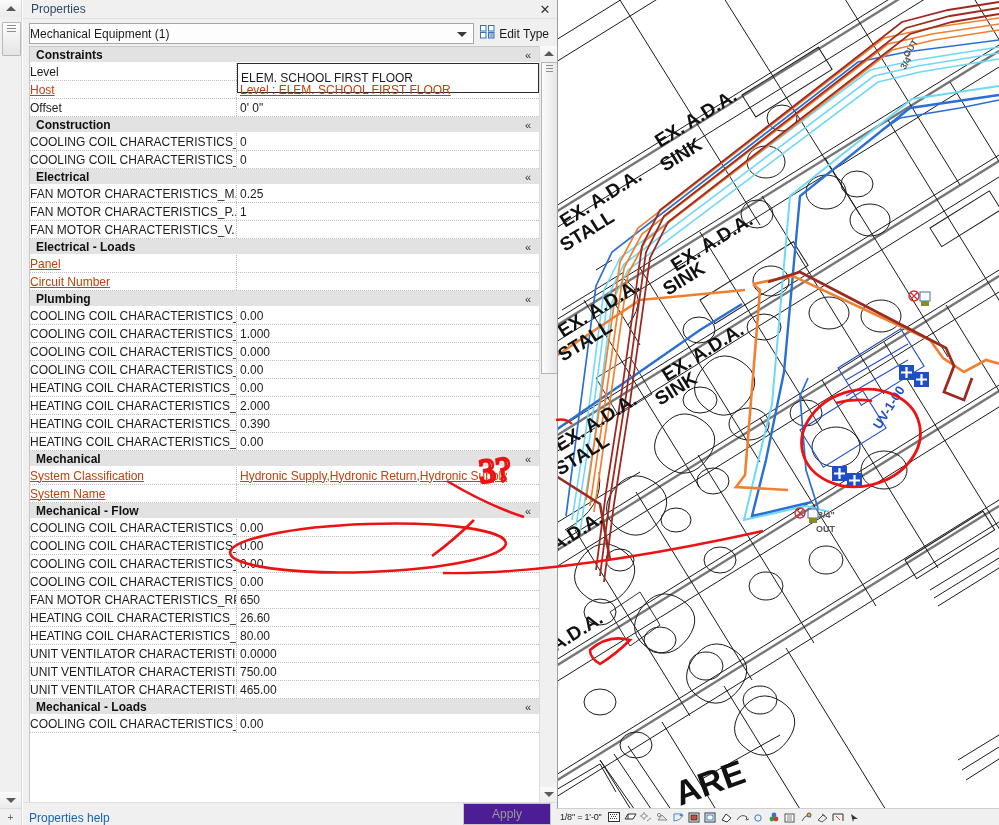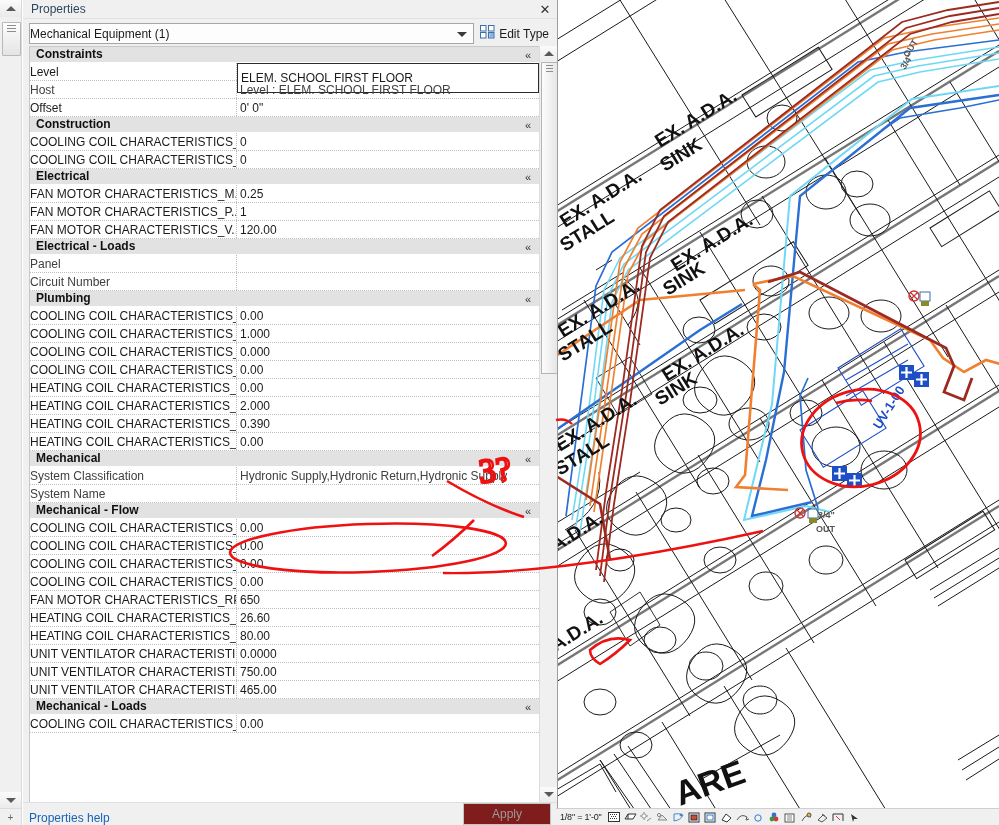--- a/index.html
+++ b/index.html
@@ -91,21 +91,21 @@
 
   
   #grid-wrap{
     flex:1;display:flex;margin:0 0 0 6px;overflow:hidden;position:relative;
   }
   #grid{
     flex:1;overflow:hidden;background:#ffffff;border-left:1px solid #c8c8c8;border-top:1px solid #c8c8c8;
   }
   .grp{
     height:16px;background:#e2e2e2;border-bottom:1px solid #ffffff;
-    display:flex;position:relative;
+    display:flex;align-items:center;position:relative;
     font-weight:bold;font-size:12px;color:#101010;padding-left:6px;
     box-sizing:border-box;
   }
   .grp .chev{
     position:absolute;right:8px;top:2px;font-size:11px;font-weight:normal;color:#333;
   }
   .row{
     height:18px;display:flex;box-sizing:border-box;
     border-bottom:1px dotted #bfbfbf;
   }
@@ -113,21 +113,21 @@
     width:207px;min-width:207px;box-sizing:border-box;
     display:flex;align-items:center;
     overflow:hidden;white-space:nowrap;
     border-right:1px dotted #bbbbbb;
     font-size:12px;
   }
   .row .v{
     flex:1;box-sizing:border-box;padding-left:3px;display:flex;align-items:center;
     overflow:hidden;white-space:nowrap;font-size:12px;
   }
-  .row.dim .k,.row.dim .v{color:#404040;}
+  .row.dim .k,.row.dim .v{color:#c2410c;text-decoration:underline;}
   .row.sel .v{
     border:1px solid #2b2b2b;background:#ffffff;margin:0;height:30px;
     padding-left:3px;
   }
   
   #grid-scroll{
     width:17px;min-width:17px;background:#f0f0f0;position:relative;
     border-left:1px solid #dcdcdc;
   }
   #grid-scroll .ga{
@@ -143,21 +143,21 @@
     border:1px solid #b4b4b4;
   }
   #grid-scroll .gthumb i{display:block;width:7px;height:1px;background:#8d8d8d;margin:2px auto;}
 
   #props-footer{
     height:22px;min-height:22px;display:flex;align-items:flex-end;
     padding:0 6px 0 6px;background:#f0f0f0;border-top:1px solid #dedede;
   }
   #props-help{color:#1763b6;font-size:12px;cursor:pointer;}
   #apply-btn{
-    margin-left:auto;width:86px;height:20px;background:#7f1d1d;
+    margin-left:auto;width:86px;height:20px;background:#4c1d95;
     border:1px solid #c6c6c6;color:#9a9a9a;font-size:12px;
     display:flex;align-items:center;justify-content:center;
   }
 
   
   #canvas{
     position:absolute;left:556px;top:0;width:443px;height:825px;
     background:#ffffff;overflow:hidden;z-index:2;
   }
   #canvas svg{position:absolute;left:0;top:0;}
@@ -256,21 +256,20 @@
         <div class="row">
           <div class="k">FAN MOTOR CHARACTERISTICS_M...</div>
           <div class="v">0.25</div>
         </div>
         <div class="row">
           <div class="k">FAN MOTOR CHARACTERISTICS_P...</div>
           <div class="v">1</div>
         </div>
         <div class="row">
           <div class="k">FAN MOTOR CHARACTERISTICS_V...</div>
-          <div class="v">120.00</div>
         </div>
         <div class="grp">
           <span>Electrical - Loads</span>
           <span class="chev">«</span>
         </div>
         <div class="row dim">
           <div class="k">Panel</div>
           <div class="v"></div>
         </div>
         <div class="row dim">

